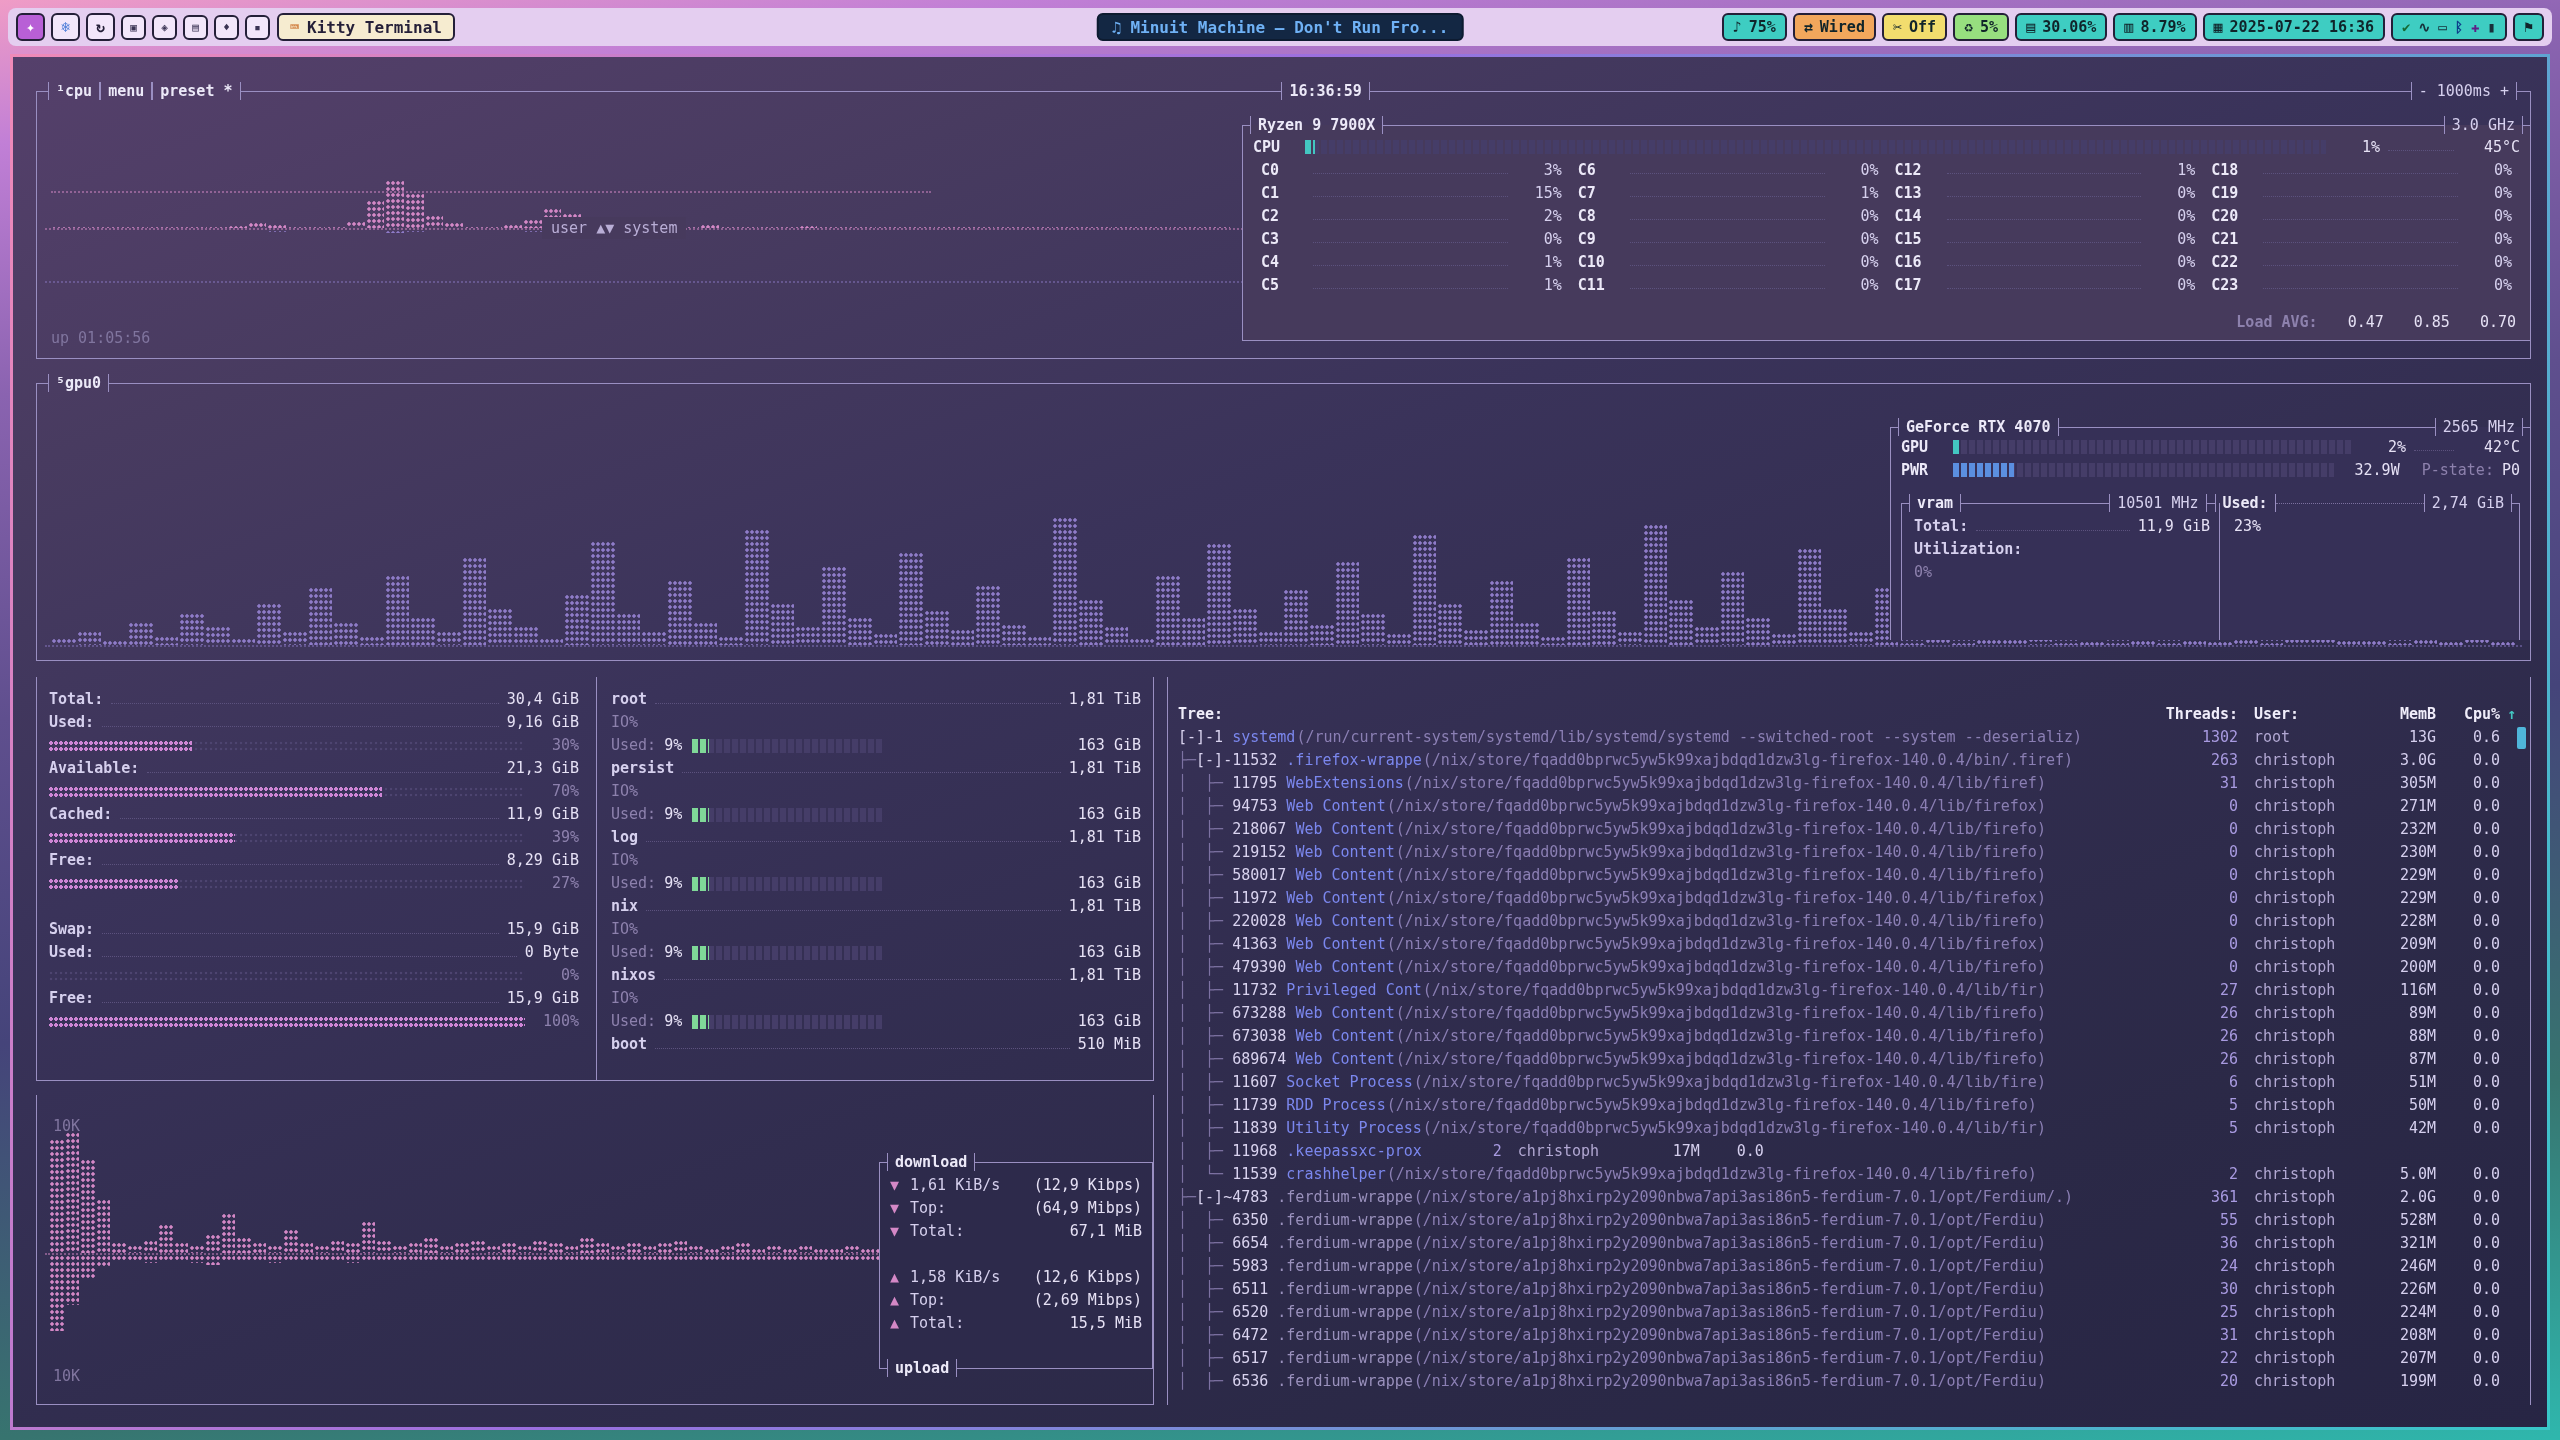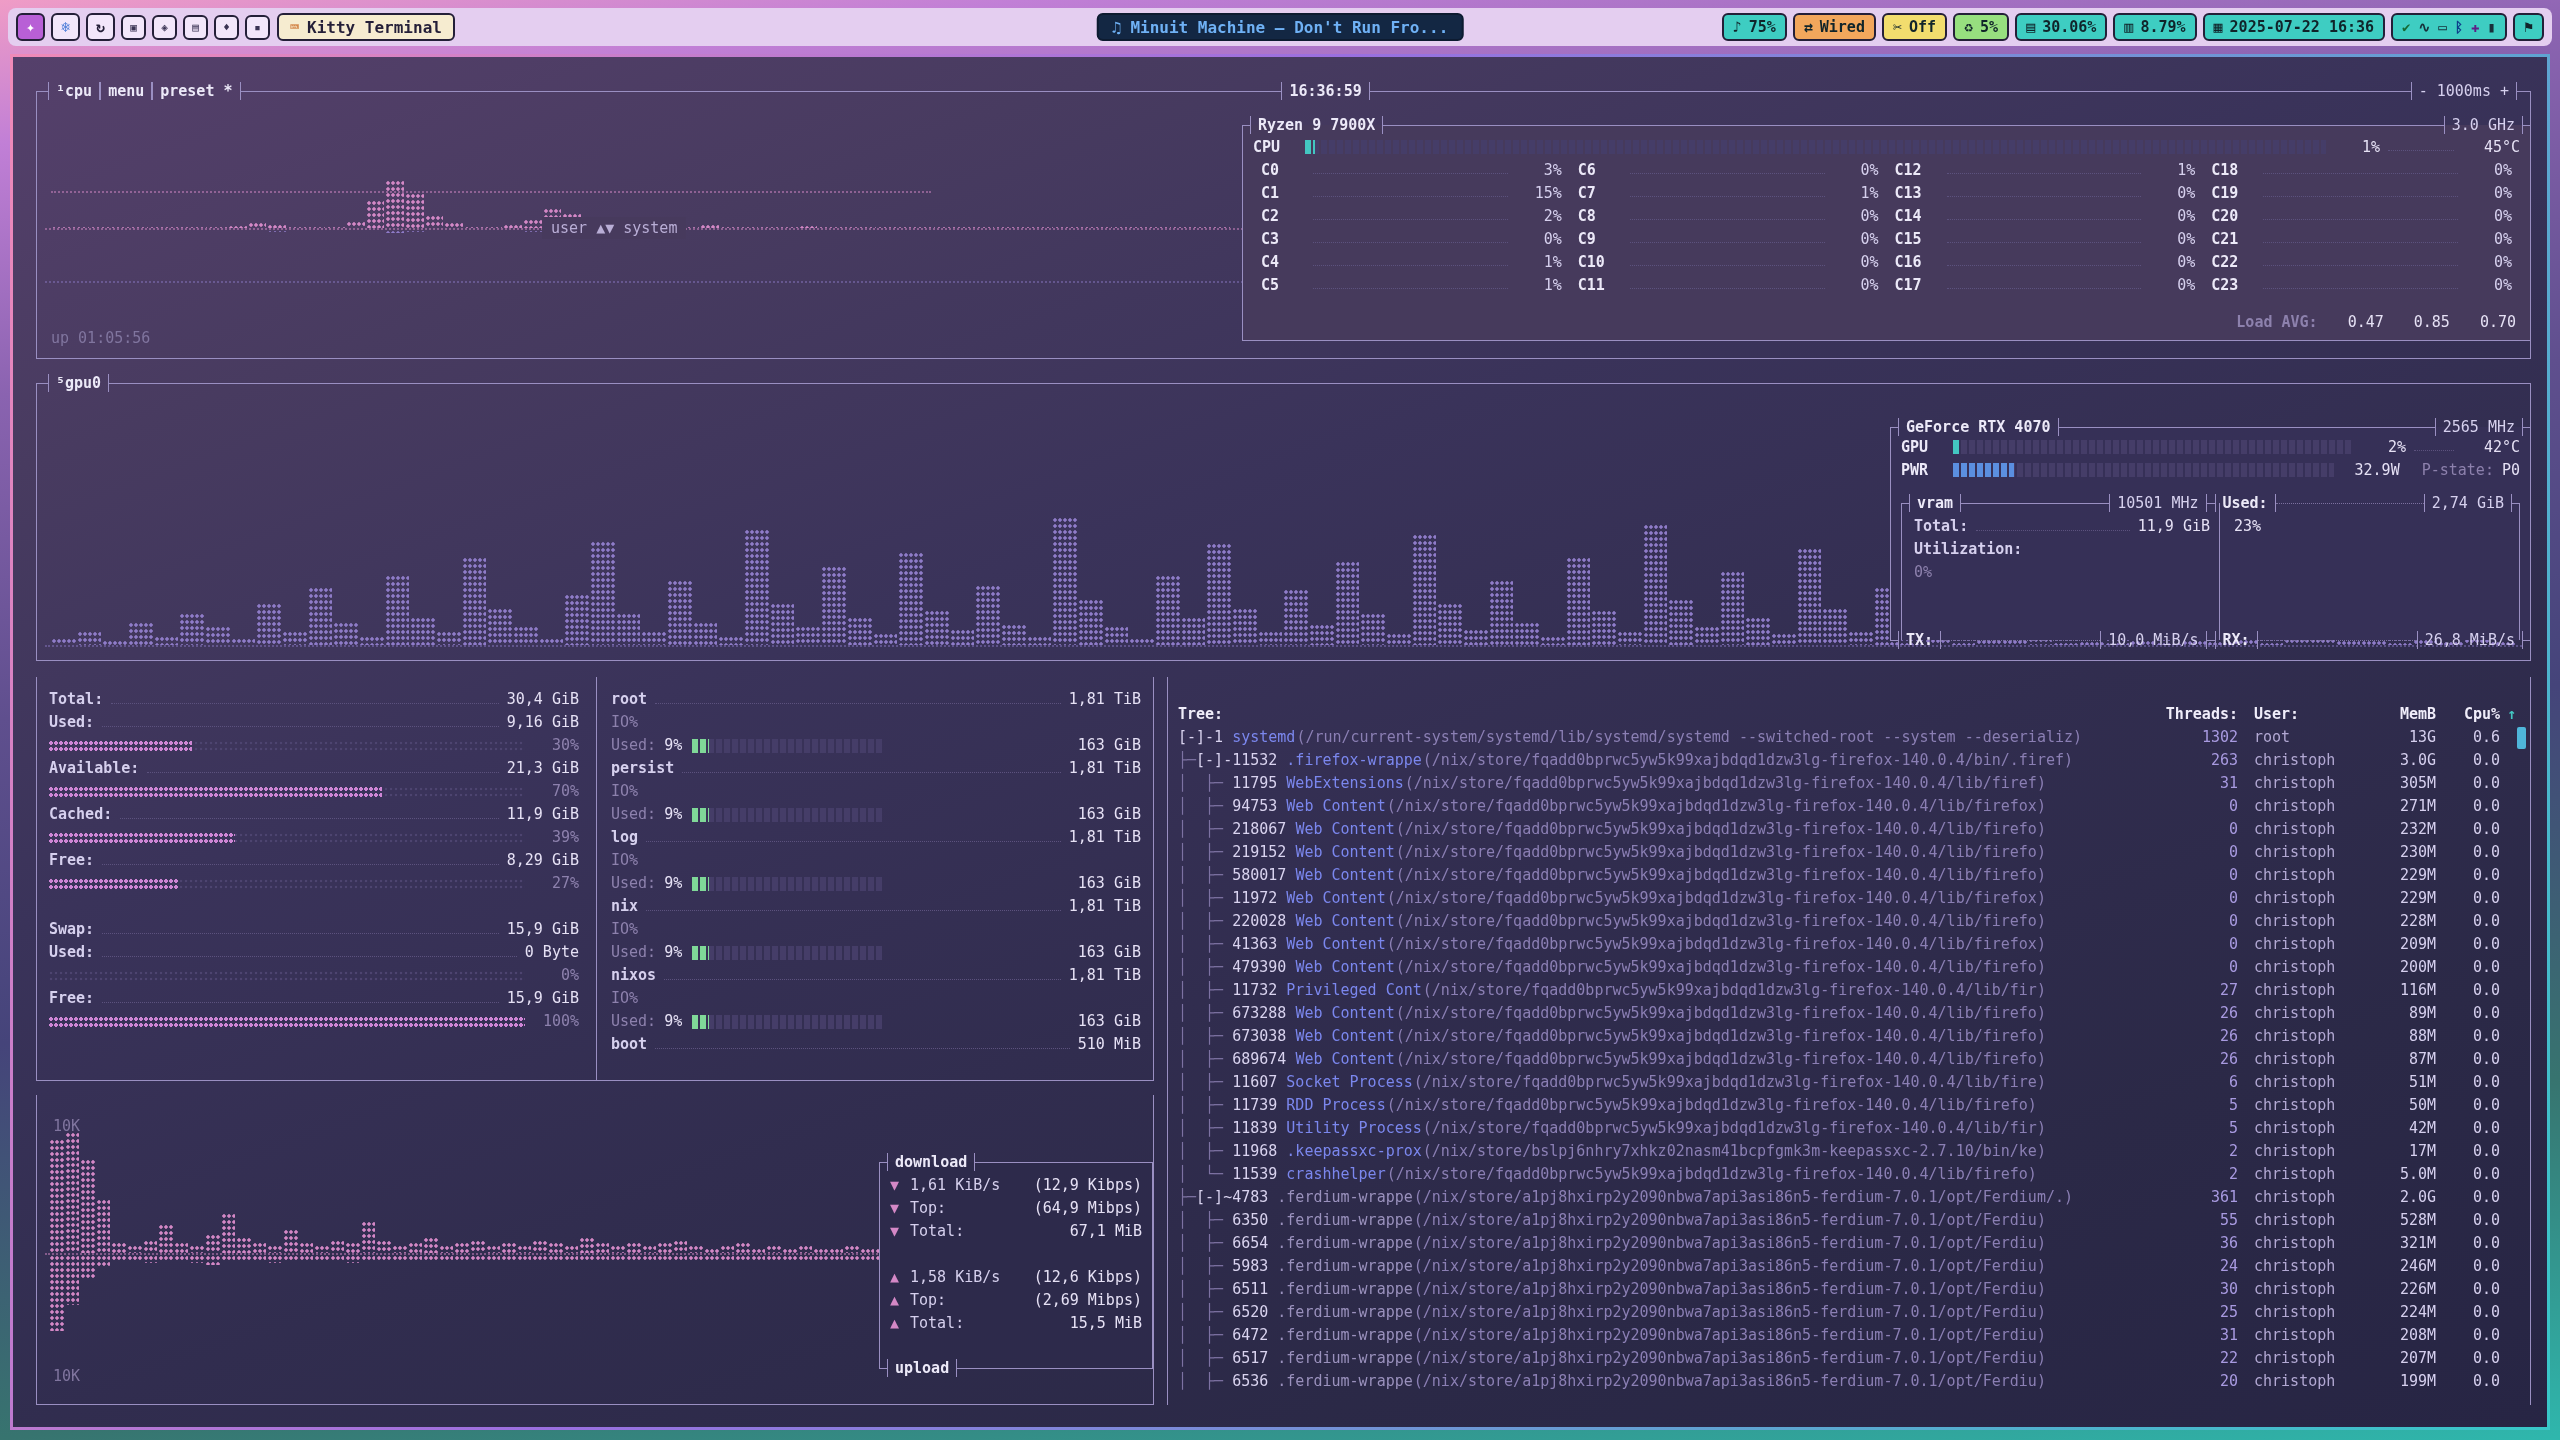--- a/index.html
+++ b/index.html
@@ -691,31 +691,20 @@
         <div class="vline" style="left:317px;top:0;bottom:0"></div>
         <div class="vleft">
           <div class="line"><span class="lbl">Total:</span><span class="lead"></span><span class="val">11,9 GiB</span></div>
           <div class="line"><span class="lbl">Utilization:</span></div>
           <div class="line"><span class="pct" style="text-align:left;width:auto">0%</span></div>
         </div>
         <div class="vright">
           <div class="line"><span class="val">23%</span></div>
         </div>
       </div>
-      <div class="pfoot">
-        <div class="hl w8"></div>
-        <span class="tag">TX:</span>
-        <div class="hl dt f"></div>
-        <span class="tag plain">10,0 MiB/s</span>
-        <div class="hl w8"></div>
-        <span class="tag">RX:</span>
-        <div class="hl dt f"></div>
-        <span class="tag plain">26,8 MiB/s</span>
-        <div class="hl w8"></div>
-      </div>
     </div>
   </section>
 
   <section class="panel" style="left:23px;top:620px;width:1118px;height:404px">
     <div class="vline" style="left:559px;top:0;bottom:0"></div>
 
     <div style="position:absolute;left:12px;top:11px;width:530px">
       <div class="line"><span class="lbl">Total:</span><span class="lead"></span><span class="val">30,4 GiB</span></div>
       <div class="line"><span class="lbl">Used:</span><span class="lead"></span><span class="val">9,16 GiB</span></div>
       <div class="line"><div class="meter"><div class="mfill " style="width: 30%;"></div></div><span class="pct">30%</span></div>
@@ -1175,21 +1164,20 @@
           <span class="pth">5</span>
           <span class="puser">christoph</span>
           <span class="pmem">42M</span>
           <span class="pcpu">0.0</span>
           <span class="psp"></span>
         </div>
 
         <div class="prow">
           <span class="ptree">│  ├─ </span><span class="ppid">11968</span>
           <span class="pname blue">.keepassxc-prox</span>
-          <span class="pcmd">(/nix/store/bslpj6nhry7xhkz02nasm41bcpfgmk3m-keepassxc-2.7.10/bin/ke)</span>
           <span class="pth">2</span>
           <span class="puser">christoph</span>
           <span class="pmem">17M</span>
           <span class="pcpu">0.0</span>
           <span class="psp"></span>
         </div>
 
         <div class="prow">
           <span class="ptree">│  └─ </span><span class="ppid">11539</span>
           <span class="pname blue">crashhelper</span>

